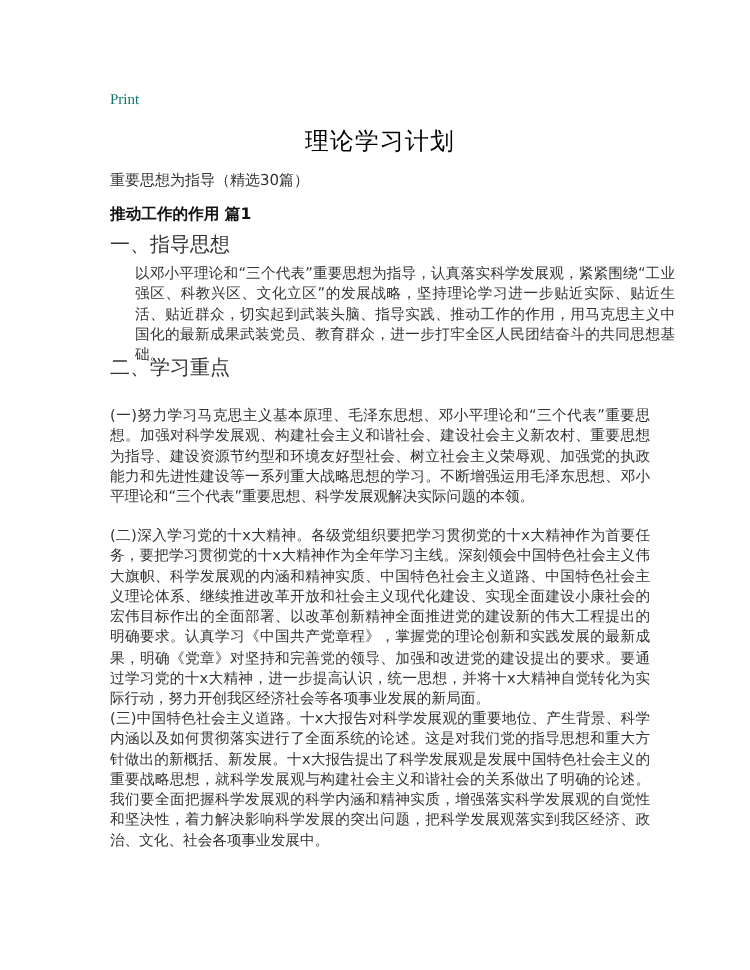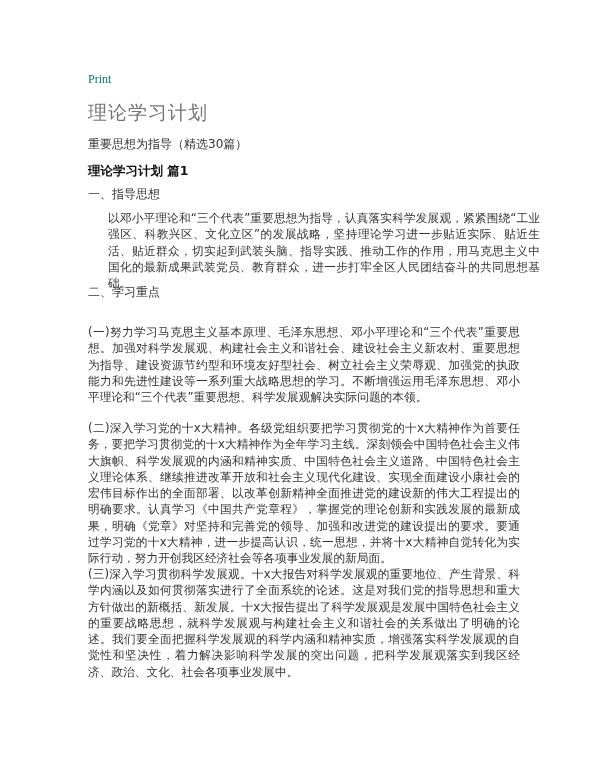--- a/index.html
+++ b/index.html
@@ -1,33 +1,33 @@
 <!DOCTYPE html>
 <html><head>
   <meta charset="utf-8">
   <style>
     html, body { margin: 0; padding: 0; background: #ffffff; }
     body { width: 600px; height: 776px; position: relative; overflow: hidden; color: #222; }
     .page { position: absolute; left: 88px; top: 0; width: 432px; }
     .print { position: absolute; top: 72px; left: 0; font-family: "Liberation Serif", serif; font-size: 12px; color: #0f766e; }
-    .title { position: absolute; top: 100px; left: 0; width: 432px; text-align: left; font-family: "DejaVu Sans", sans-serif; font-size: 19px; color: #737373; letter-spacing: 1px; }
+    .title { position: absolute; top: 100px; left: 0; width: 432px; text-align: center; font-family: "DejaVu Sans", sans-serif; font-size: 19px; color: #000000; letter-spacing: 1px; }
     .subtitle { position: absolute; top: 136px; left: 0; font-family: "DejaVu Sans", sans-serif; font-size: 12px; color: #333; }
     .sec-title { position: absolute; top: 163px; left: 0; font-family: "DejaVu Sans", sans-serif; font-size: 12.5px; font-weight: bold; color: #111; }
-    .heading { position: absolute; left: 0; font-family: Liberation Serif, serif; font-size: 12px; color: #333; }
+    .heading { position: absolute; left: 0; font-family: Liberation Serif, serif; font-size: 16px; color: #333; }
     .para { position: absolute; left: 0; width: 432px; font-family: "DejaVu Sans", sans-serif; font-size: 11.7px; line-height: 16.3px; color: #333; text-align: justify; }
   </style>
 </head>
 <body>
 
 <div class="page">
   <div class="print">Print</div>
   <div class="title">理论学习计划</div>
   <div class="subtitle">重要思想为指导（精选30篇）</div>
-  <div class="sec-title">理论学习计划 篇1</div>
+  <div class="sec-title">推动工作的作用 篇1</div>
 
   <div class="heading" style="top:186px;">一、指导思想</div>
   <div class="para" style="top:210px;margin-left:20px;">以邓小平理论和“三个代表”重要思想为指导，认真落实科学发展观，紧紧围绕“工业强区、科教兴区、文化立区”的发展战略，坚持理论学习进一步贴近实际、贴近生活、贴近群众，切实起到武装头脑、指导实践、推动工作的作用，用马克思主义中国化的最新成果武装党员、教育群众，进一步打牢全区人民团结奋斗的共同思想基础。</div>
 
   <div class="heading" style="top:284px;">二、学习重点</div>
   <div class="para" style="top:324px;">(一)努力学习马克思主义基本原理、毛泽东思想、邓小平理论和“三个代表”重要思想。加强对科学发展观、构建社会主义和谐社会、建设社会主义新农村、重要思想为指导、建设资源节约型和环境友好型社会、树立社会主义荣辱观、加强党的执政能力和先进性建设等一系列重大战略思想的学习。不断增强运用毛泽东思想、邓小平理论和“三个代表”重要思想、科学发展观解决实际问题的本领。</div>
   <div class="para" style="top:420px;">(二)深入学习党的十x大精神。各级党组织要把学习贯彻党的十x大精神作为首要任务，要把学习贯彻党的十x大精神作为全年学习主线。深刻领会中国特色社会主义伟大旗帜、科学发展观的内涵和精神实质、中国特色社会主义道路、中国特色社会主义理论体系、继续推进改革开放和社会主义现代化建设、实现全面建设小康社会的宏伟目标作出的全面部署、以改革创新精神全面推进党的建设新的伟大工程提出的明确要求。认真学习《中国共产党章程》，掌握党的理论创新和实践发展的最新成果，明确《党章》对坚持和完善党的领导、加强和改进党的建设提出的要求。要通过学习党的十x大精神，进一步提高认识，统一思想，并将十x大精神自觉转化为实际行动，努力开创我区经济社会等各项事业发展的新局面。</div>
-  <div class="para" style="top:566px;">(三)深入学习贯彻科学发展观。十x大报告对科学发展观的重要地位、产生背景、科学内涵以及如何贯彻落实进行了全面系统的论述。这是对我们党的指导思想和重大方针做出的新概括、新发展。十x大报告提出了科学发展观是发展中国特色社会主义的重要战略思想，就科学发展观与构建社会主义和谐社会的关系做出了明确的论述。我们要全面把握科学发展观的科学内涵和精神实质，增强落实科学发展观的自觉性和坚决性，着力解决影响科学发展的突出问题，把科学发展观落实到我区经济、政治、文化、社会各项事业发展中。</div>
+  <div class="para" style="top:566px;">(三)中国特色社会主义道路。十x大报告对科学发展观的重要地位、产生背景、科学内涵以及如何贯彻落实进行了全面系统的论述。这是对我们党的指导思想和重大方针做出的新概括、新发展。十x大报告提出了科学发展观是发展中国特色社会主义的重要战略思想，就科学发展观与构建社会主义和谐社会的关系做出了明确的论述。我们要全面把握科学发展观的科学内涵和精神实质，增强落实科学发展观的自觉性和坚决性，着力解决影响科学发展的突出问题，把科学发展观落实到我区经济、政治、文化、社会各项事业发展中。</div>
 </div>
 
 </body></html>

